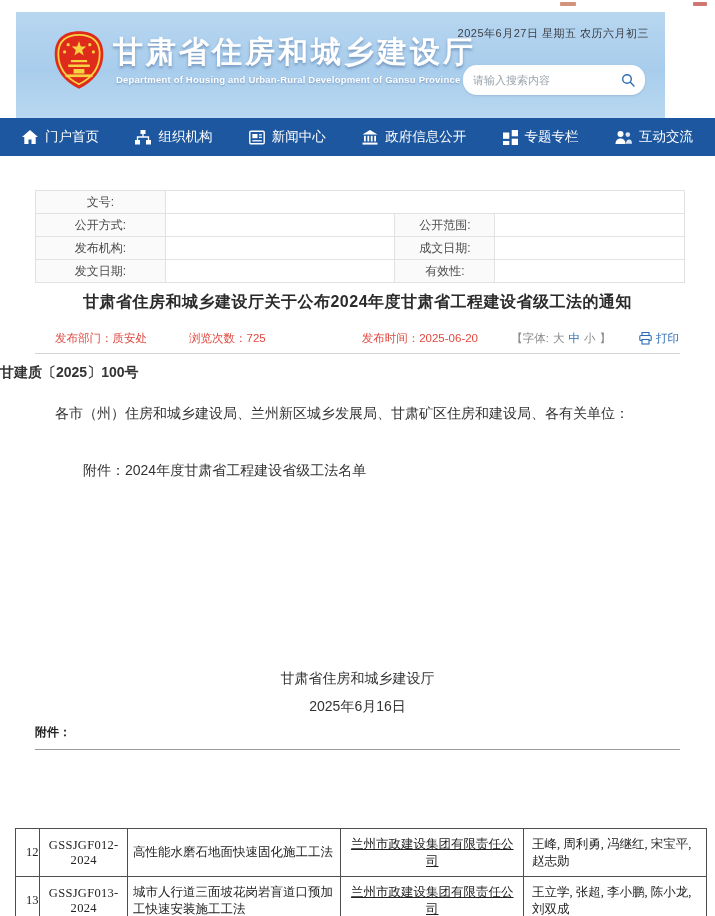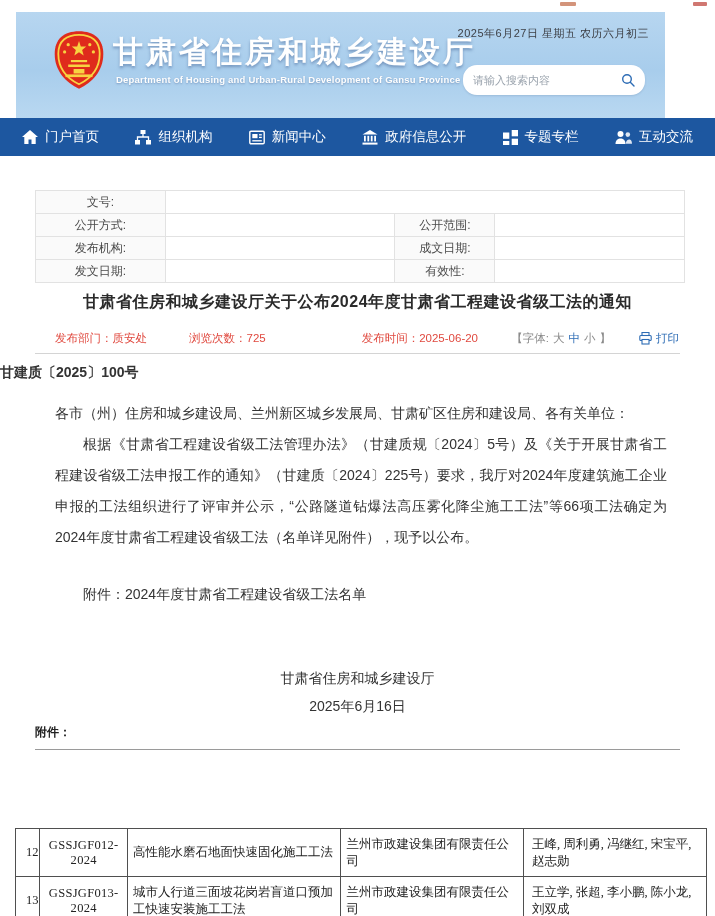--- a/index.html
+++ b/index.html
@@ -74,21 +74,21 @@
   .attach-file { font-size:11.5px; color:#555; cursor:pointer; }
 
   
   .law-table-wrap { position:absolute; top:828px; left:15px; width:692px; }
   .law-table { border-collapse:collapse; width:692px;
                font-family:"Liberation Serif","DejaVu Serif",serif; }
   .law-table td { border:1px solid #4f4f4f; font-size:12.5px; color:#222; padding:2px 5px; }
   .law-table .c-no   { width:25px; text-align:right; padding:16px 1px; }
   .law-table .c-code { width:88px; text-align:center; letter-spacing:.3px; }
   .law-table .c-name { width:226px; text-align:left; }
-  .law-table .c-comp { width:193px; text-align:left; }
+  .law-table .c-comp { width:193px; text-align:center;text-decoration:underline; }
   .law-table .c-auth { width:193px; text-align:left; padding-left:8px; }
   .law-table tr.r1 td { height:21px; }
   .law-table tr.r2 td { height:34px; }
 </style>
 </head>
 <body>
 
 <div class="top-strip">
   <div class="strip-mark m1"></div>
   <div class="strip-mark m2"></div>
@@ -231,21 +231,20 @@
     </span>
   </span>
 </div>
 
 <div class="divider"></div>
 
 <div class="doc-number">甘建质〔2025〕100号</div>
 
 <div class="body-text">
   <p>各市（州）住房和城乡建设局、兰州新区城乡发展局、甘肃矿区住房和建设局、各有关单位：</p>
-  <p class="p-indent">根据《甘肃省工程建设省级工法管理办法》（甘建质规〔2024〕5号）及《关于开展甘肃省工程建设省级工法申报工作的通知》（甘建质〔2024〕225号）要求，我厅对2024年度建筑施工企业申报的工法组织进行了评审并公示，“公路隧道钻爆法高压雾化降尘施工工法”等66项工法确定为2024年度甘肃省工程建设省级工法（名单详见附件），现予以公布。</p>
   <p class="attach-line">附件：2024年度甘肃省工程建设省级工法名单</p>
 </div>
 
 <div class="signature">
   <div>甘肃省住房和城乡建设厅</div>
   <div>2025年6月16日</div>
 </div>
 
 <div class="attach-block">
   <div class="attach-label">附件：</div>

